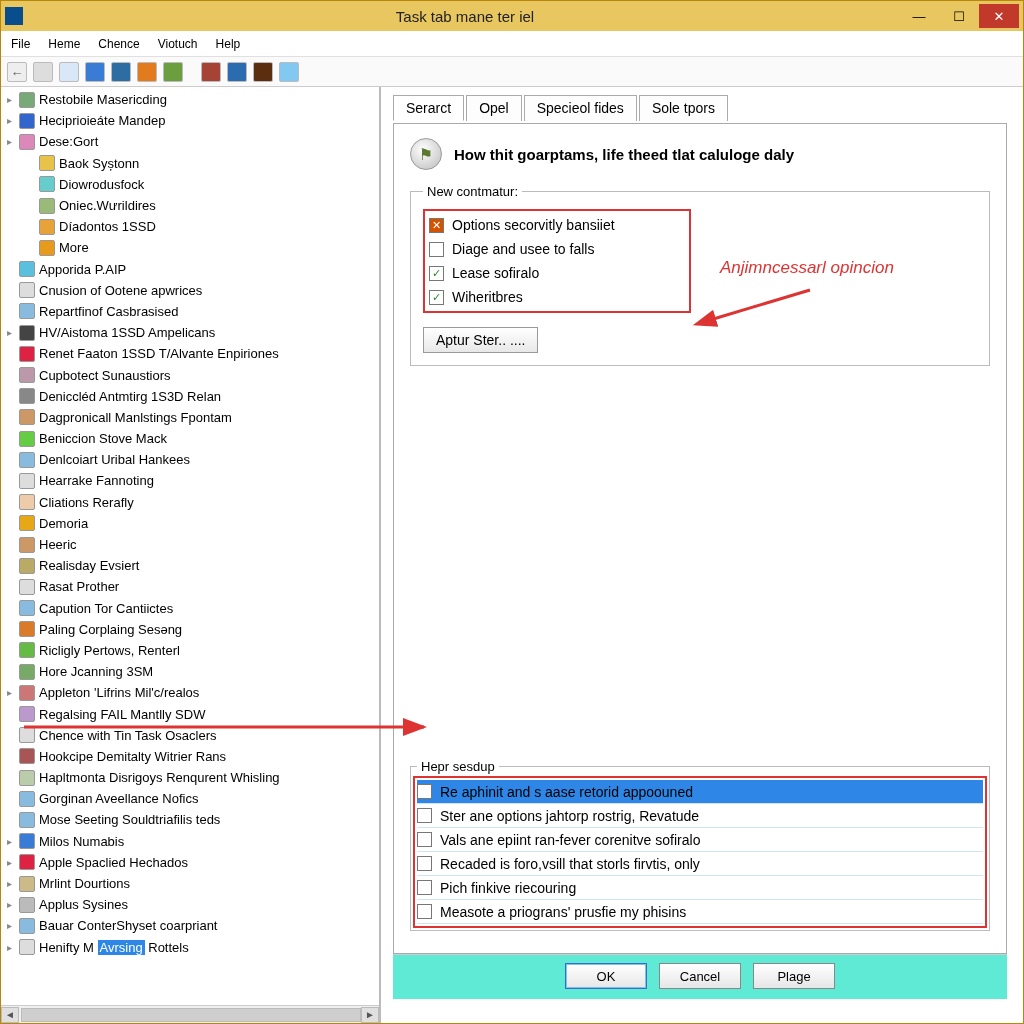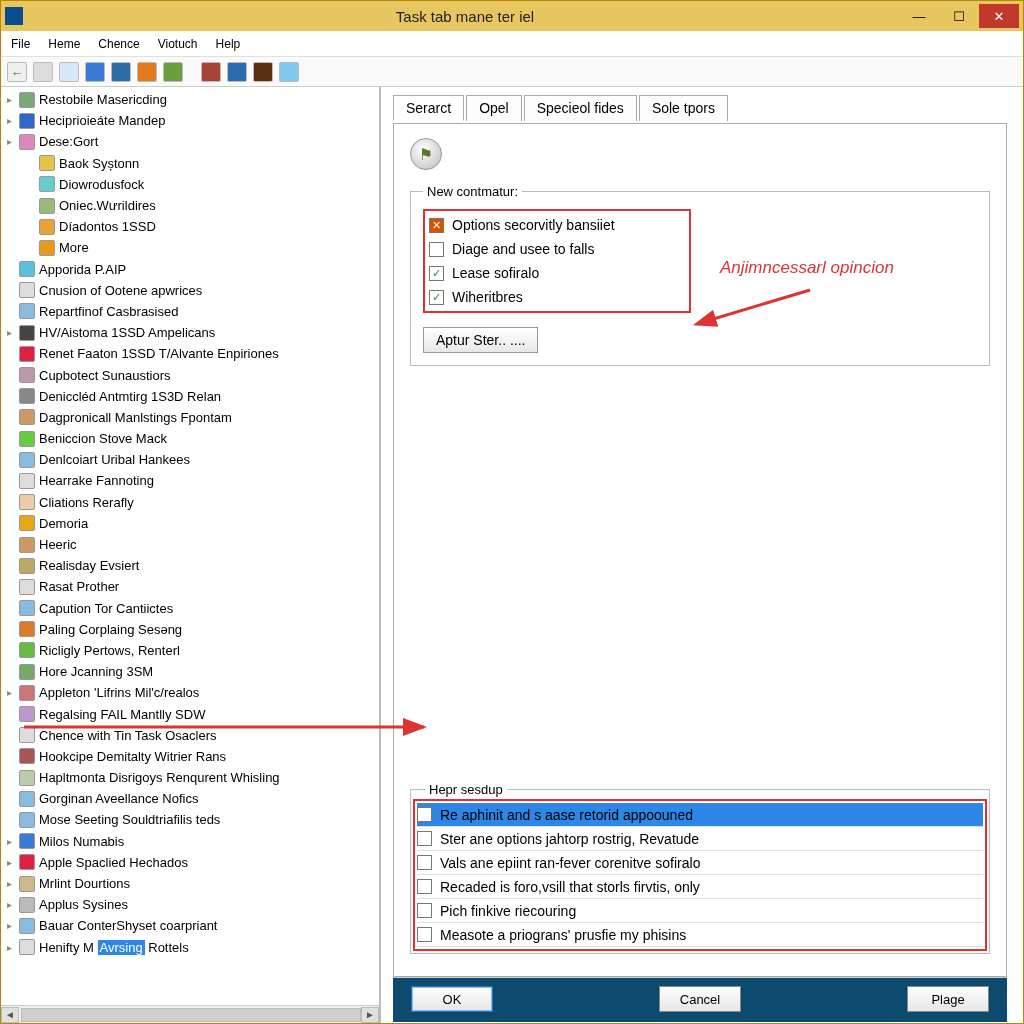--- a/index.html
+++ b/index.html
@@ -21,45 +21,45 @@
 .tree { flex: 1; overflow-y: scroll; overflow-x: hidden; padding: 2px 0; }
 .tree-item { display: flex; align-items: center; height: 21.2px; padding-left: 6px; white-space: nowrap; }
 .tree-item .caret { width: 12px; color: #888; font-size: 10px; }
 .tree-item.child { padding-left: 38px; }
 .tree-item.child .caret{width:0}
 .ticon { width: 16px; height: 16px; margin-right: 4px; display: inline-block; border: 1px solid #999; border-radius: 2px; }
 .hscroll { height: 18px; border-top: 1px solid #ccc; background: #f0f0f0; display: flex; align-items: center; }
 .hscroll .arrow { width: 18px; height: 16px; background: #e0e0e0; border: 1px solid #bbb; display:flex;align-items:center;justify-content:center;font-size:10px;color:#555; }
 .hscroll .track { flex: 1; }
 .hscroll .thumb { width: 340px; height: 14px; background: #cfcfcf; margin-left: 2px; border: 1px solid #bbb; }
-.rightpane { flex: 1; display: flex; flex-direction: column; padding: 8px 16px 1px 12px; min-height: 0; }
+.rightpane { flex: 1; display: flex; flex-direction: column; padding: 8px 16px 24px 12px; min-height: 0; }
 .tabs { display: flex; gap: 2px; margin-bottom: 2px; }
 .tab { padding: 4px 12px; font-size: 14px; border: 1px solid #aaa; border-bottom: none; background: #fdfdfd; }
 .tab.active { background: #fff; border-bottom: 1px solid #fff; position: relative; z-index: 2; }
 .tabpage { border: 1px solid #aaa; flex: 1; padding: 14px 16px; position: relative; background: #fff; display:flex;flex-direction:column; }
 .pagehead { display: flex; align-items: center; gap: 12px; margin-bottom: 14px; }
 .pagehead .hic { width: 32px; height: 32px; border-radius: 50%; background: radial-gradient(circle at 40% 35%, #fff, #bbb); border: 1px solid #999; display:flex;align-items:center;justify-content:center;font-size:16px;color:#5a782e; }
 .pagehead .htxt { font-weight: bold; font-size: 15px; }
 fieldset { border: 1px solid #bbb; padding: 10px 12px 12px; margin-bottom: 8px; }
 legend { font-size: 13px; padding: 0 4px; }
 .optlist { position: relative; }
 .optrow { display: flex; align-items: center; height: 24px; gap: 8px; font-size: 14px; }
 .chk { width: 15px; height: 15px; border: 1px solid #777; display:flex;align-items:center;justify-content:center;font-size:11px;color:#2d862d;background:#fff; }
 .chk.x { color:#fff; background:#d35400; }
 .redbox { border: 2px solid #d33; padding: 2px 4px; position: relative; display:inline-block; }
 .annot { position: absolute; color: #d33; font-style: italic; font-size: 17px; left: 720px; top: 258px; pointer-events:none; }
 .btn { display:inline-block; padding: 4px 12px; border: 1px solid #999; background: linear-gradient(#fff,#e8e8e8); font-size: 14px; margin-top: 14px; }
 .lower { margin-top: auto; position: relative; }
-.lower legend { margin-left: 12px; }
+.lower legend { margin-left: 4px; }
 .lower .optrow { border-bottom: 1px solid #cfe3f5; }
 .lower .optrow.sel { background: #2e87e6; color: #000000; }
 .lower .optrow .chk { color: transparent; }
 .lowerbox { border: 2px solid #d33; padding: 2px; }
 .lowerarrow { position:absolute; left: 24px; top: 715px; pointer-events:none;}
-.footer { display: flex; justify-content: space-between; gap: 12px; padding: 8px 18px 10px; background: #0c4a6e; border-top: 1px solid #ccc; }
+.footer { display: flex; justify-content: center; gap: 12px; padding: 8px 18px 10px; background: #5eead4; border-top: 1px solid #ccc; }
 .footer .fbtn { width: 82px; height: 26px; border: 1px solid #888; background: linear-gradient(#fff,#e6e6e6); font-size: 13px; display:flex;align-items:center;justify-content:center; }
 .footer .fbtn.ok { border: 1px solid #2d72c6; box-shadow: 0 0 0 1px #8abce8 inset; }
 .hl { background:#2e87e6; color:#fff; padding:0 2px;}
 svg.arrow-shape{position:absolute;overflow:visible;}
 </style>
 </head>
 <body>
 
 <div class="window">
   <div class="titlebar">
@@ -316,20 +316,21 @@
     <div class="rightpane">
       <div class="tabs">
         <div class="tab active">Serarct</div>
         <div class="tab">Opel</div>
         <div class="tab">Specieol fides</div>
         <div class="tab">Sole tpors</div>
       </div>
       <div class="tabpage">
         <div class="pagehead">
           <div class="hic">⚑</div>
+          <div class="htxt">How thit goarptams, life theed tlat caluloge daly</div>
         </div>
 
         <fieldset>
           <legend>New contmatur:</legend>
           <div class="redbox" style="width:268px">
             <div class="optlist" id="opts1">
                 <div class="optrow">
                   <span class="chk x">✕</span>
                   <span>Options secorvitly bansiiet</span>
                 </div>

